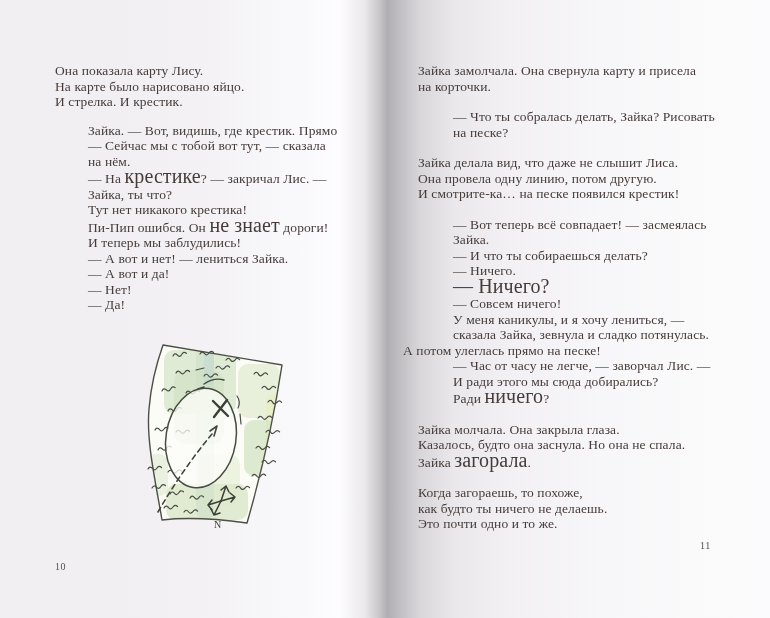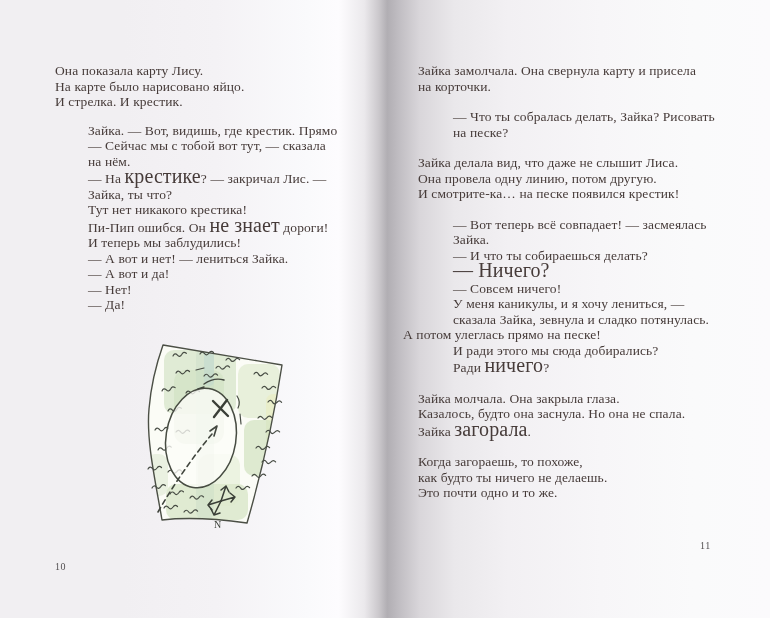--- a/index.html
+++ b/index.html
@@ -78,25 +78,27 @@
       </div>
       <div class="block">
         <div class="line ind-base"><span>Зайка делала вид, что даже не слышит Лиса.</span></div>
         <div class="line ind-base"><span>Она провела одну линию, потом другую.</span></div>
         <div class="line ind-base"><span>И смотрите-ка… на песке появился крестик!</span></div>
       </div>
       <div class="block">
         <div class="line ind-indent"><span>— Вот теперь всё совпадает! — засмеялась</span></div>
         <div class="line ind-indent"><span>Зайка.</span></div>
         <div class="line ind-indent"><span>— И что ты собираешься делать?</span></div>
+        <div class="line ind-indent"><span>— Ничего.</span></div>
         <div class="line ind-indent"><span class="em">— Ничего?</span></div>
         <div class="line ind-indent"><span>— Совсем ничего!</span></div>
         <div class="line ind-indent"><span>У меня каникулы, и я хочу лениться, —</span></div>
         <div class="line ind-indent"><span>сказала Зайка, зевнула и сладко потянулась.</span></div>
         <div class="line ind-out"><span>А потом улеглась прямо на песке!</span></div>
+        <div class="line ind-indent"><span>— Час от часу не легче, — заворчал Лис. —</span></div>
         <div class="line ind-indent"><span>И ради этого мы сюда добирались?</span></div>
         <div class="line ind-indent"><span>Ради </span><span class="em">ничего</span><span>?</span></div>
       </div>
       <div class="block">
         <div class="line ind-base"><span>Зайка молчала. Она закрыла глаза.</span></div>
         <div class="line ind-base"><span>Казалось, будто она заснула. Но она не спала.</span></div>
         <div class="line ind-base"><span>Зайка </span><span class="em">загорала</span><span>.</span></div>
       </div>
       <div class="block">
         <div class="line ind-base"><span>Когда загораешь, то похоже,</span></div>

